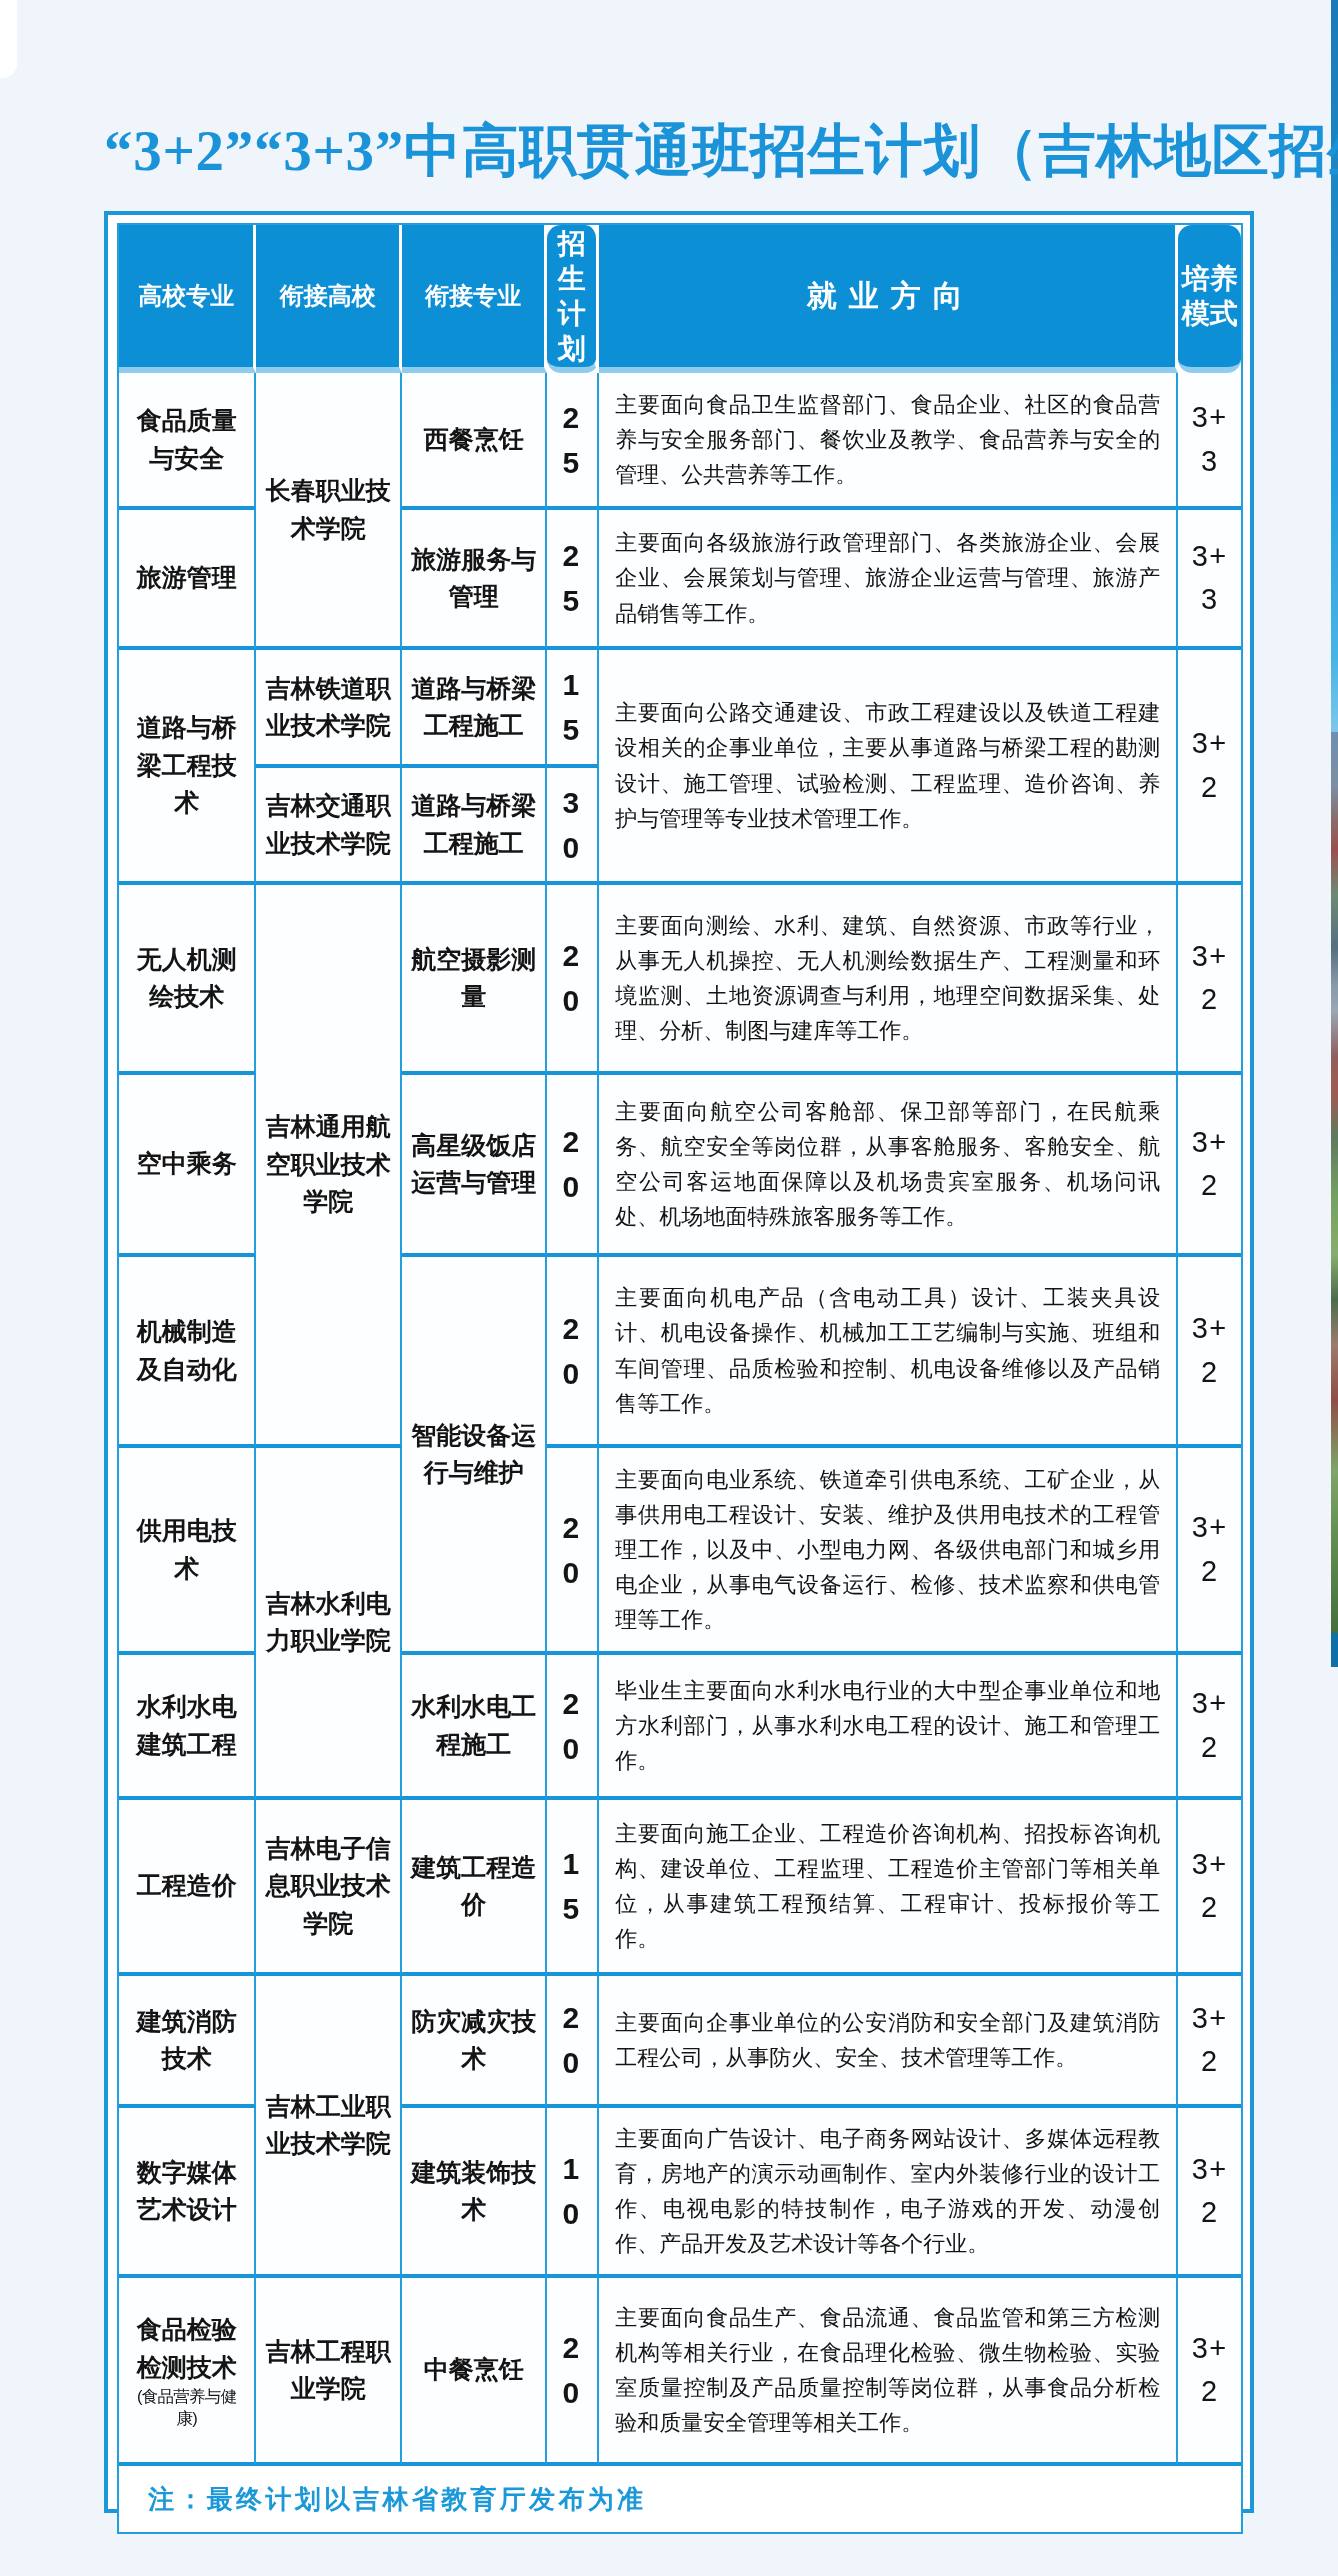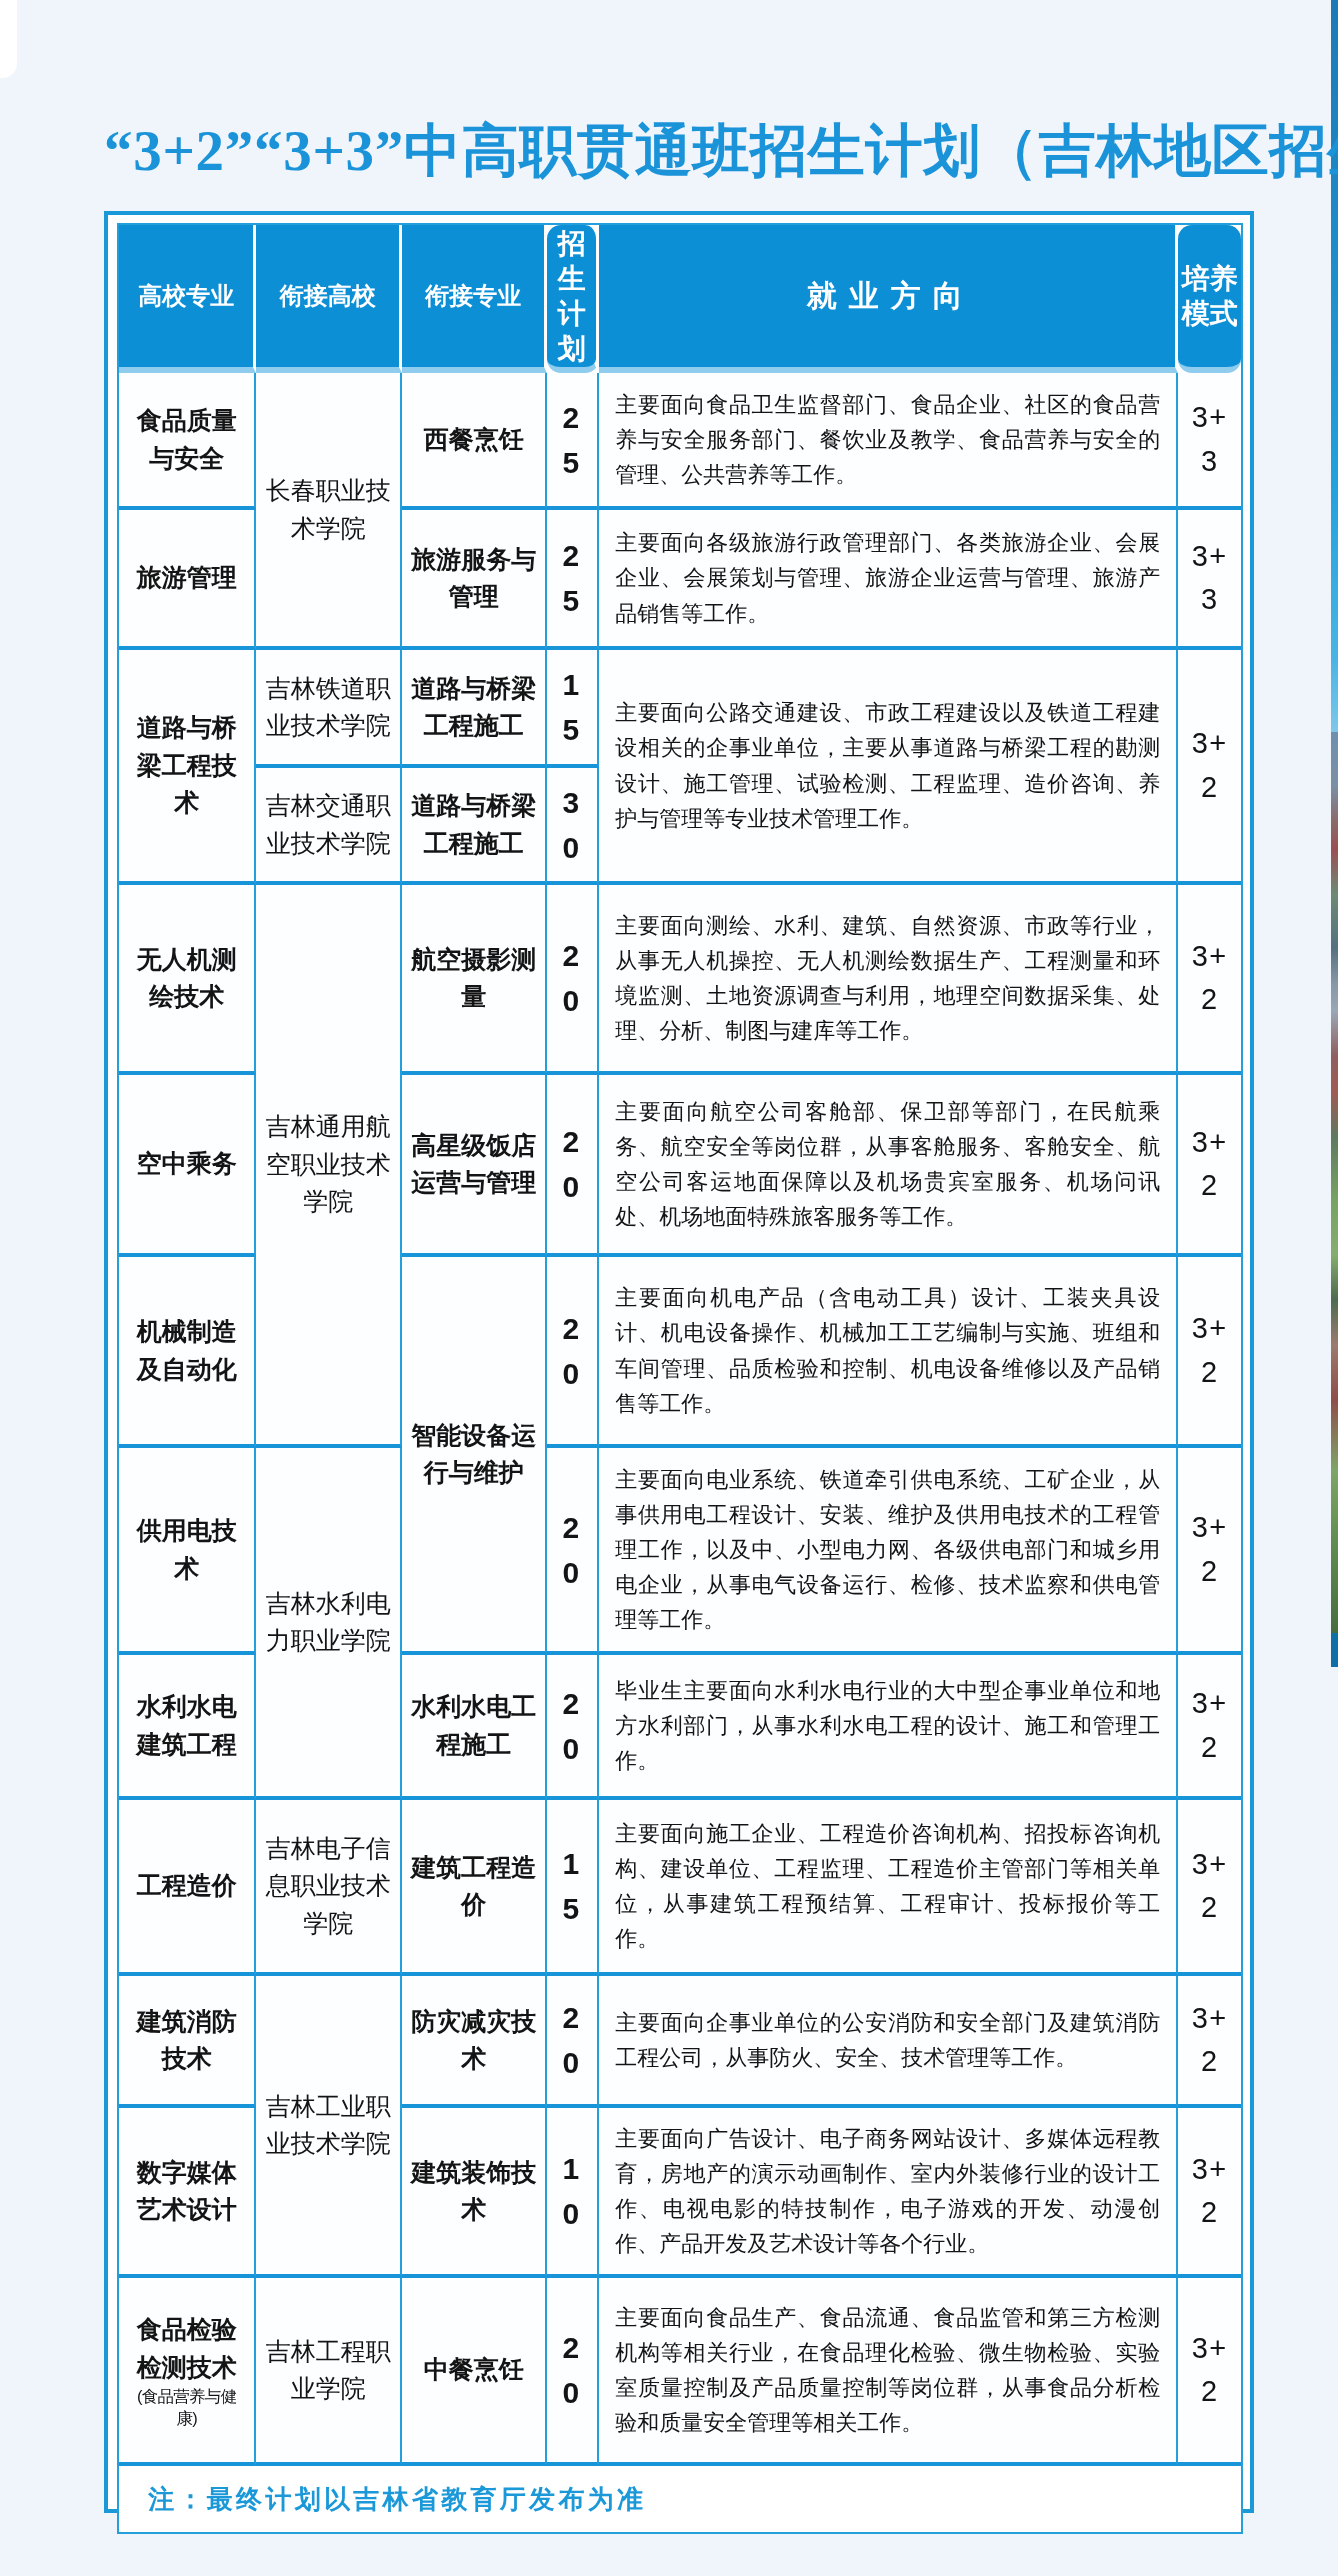--- a/index.html
+++ b/index.html
@@ -36,21 +36,21 @@
   }
   th:last-child{border-right:none;}
   th.th-small{font-size:28px;border-radius:14px;}
   th.th-wide{font-size:30px;letter-spacing:12px;padding-left:8px;}
   td{
     background:#fdfeff;border-right:2px solid #239fdc;border-bottom:4px solid #1795d8;
     font-size:25px;line-height:1.5;padding:4px 8px;word-break:break-all;
   }
   td.mode{border-right:none;font-size:29px;letter-spacing:1.3px;}
   td.major{font-weight:600;}
-  td.college{font-weight:400;}
+  td.college{font-weight:700;}
   td.linked{font-weight:600;}
   td.plan{font-size:30px;letter-spacing:6.6px;padding-left:12px;font-weight:700;margin-left:16px;}
   td.job{
     text-align:justify;font-size:22px;line-height:1.6;padding:8px 16px;
     font-weight:500;
   }
   td.major .sub{display:block;font-size:16.5px;font-weight:500;letter-spacing:-0.7px;line-height:1.3;}
   tr.note-row td{
     border-right:none;border-bottom:none;background:#ffffff;
     text-align:left;color:#1b98d8;font-weight:700;font-size:26px;

